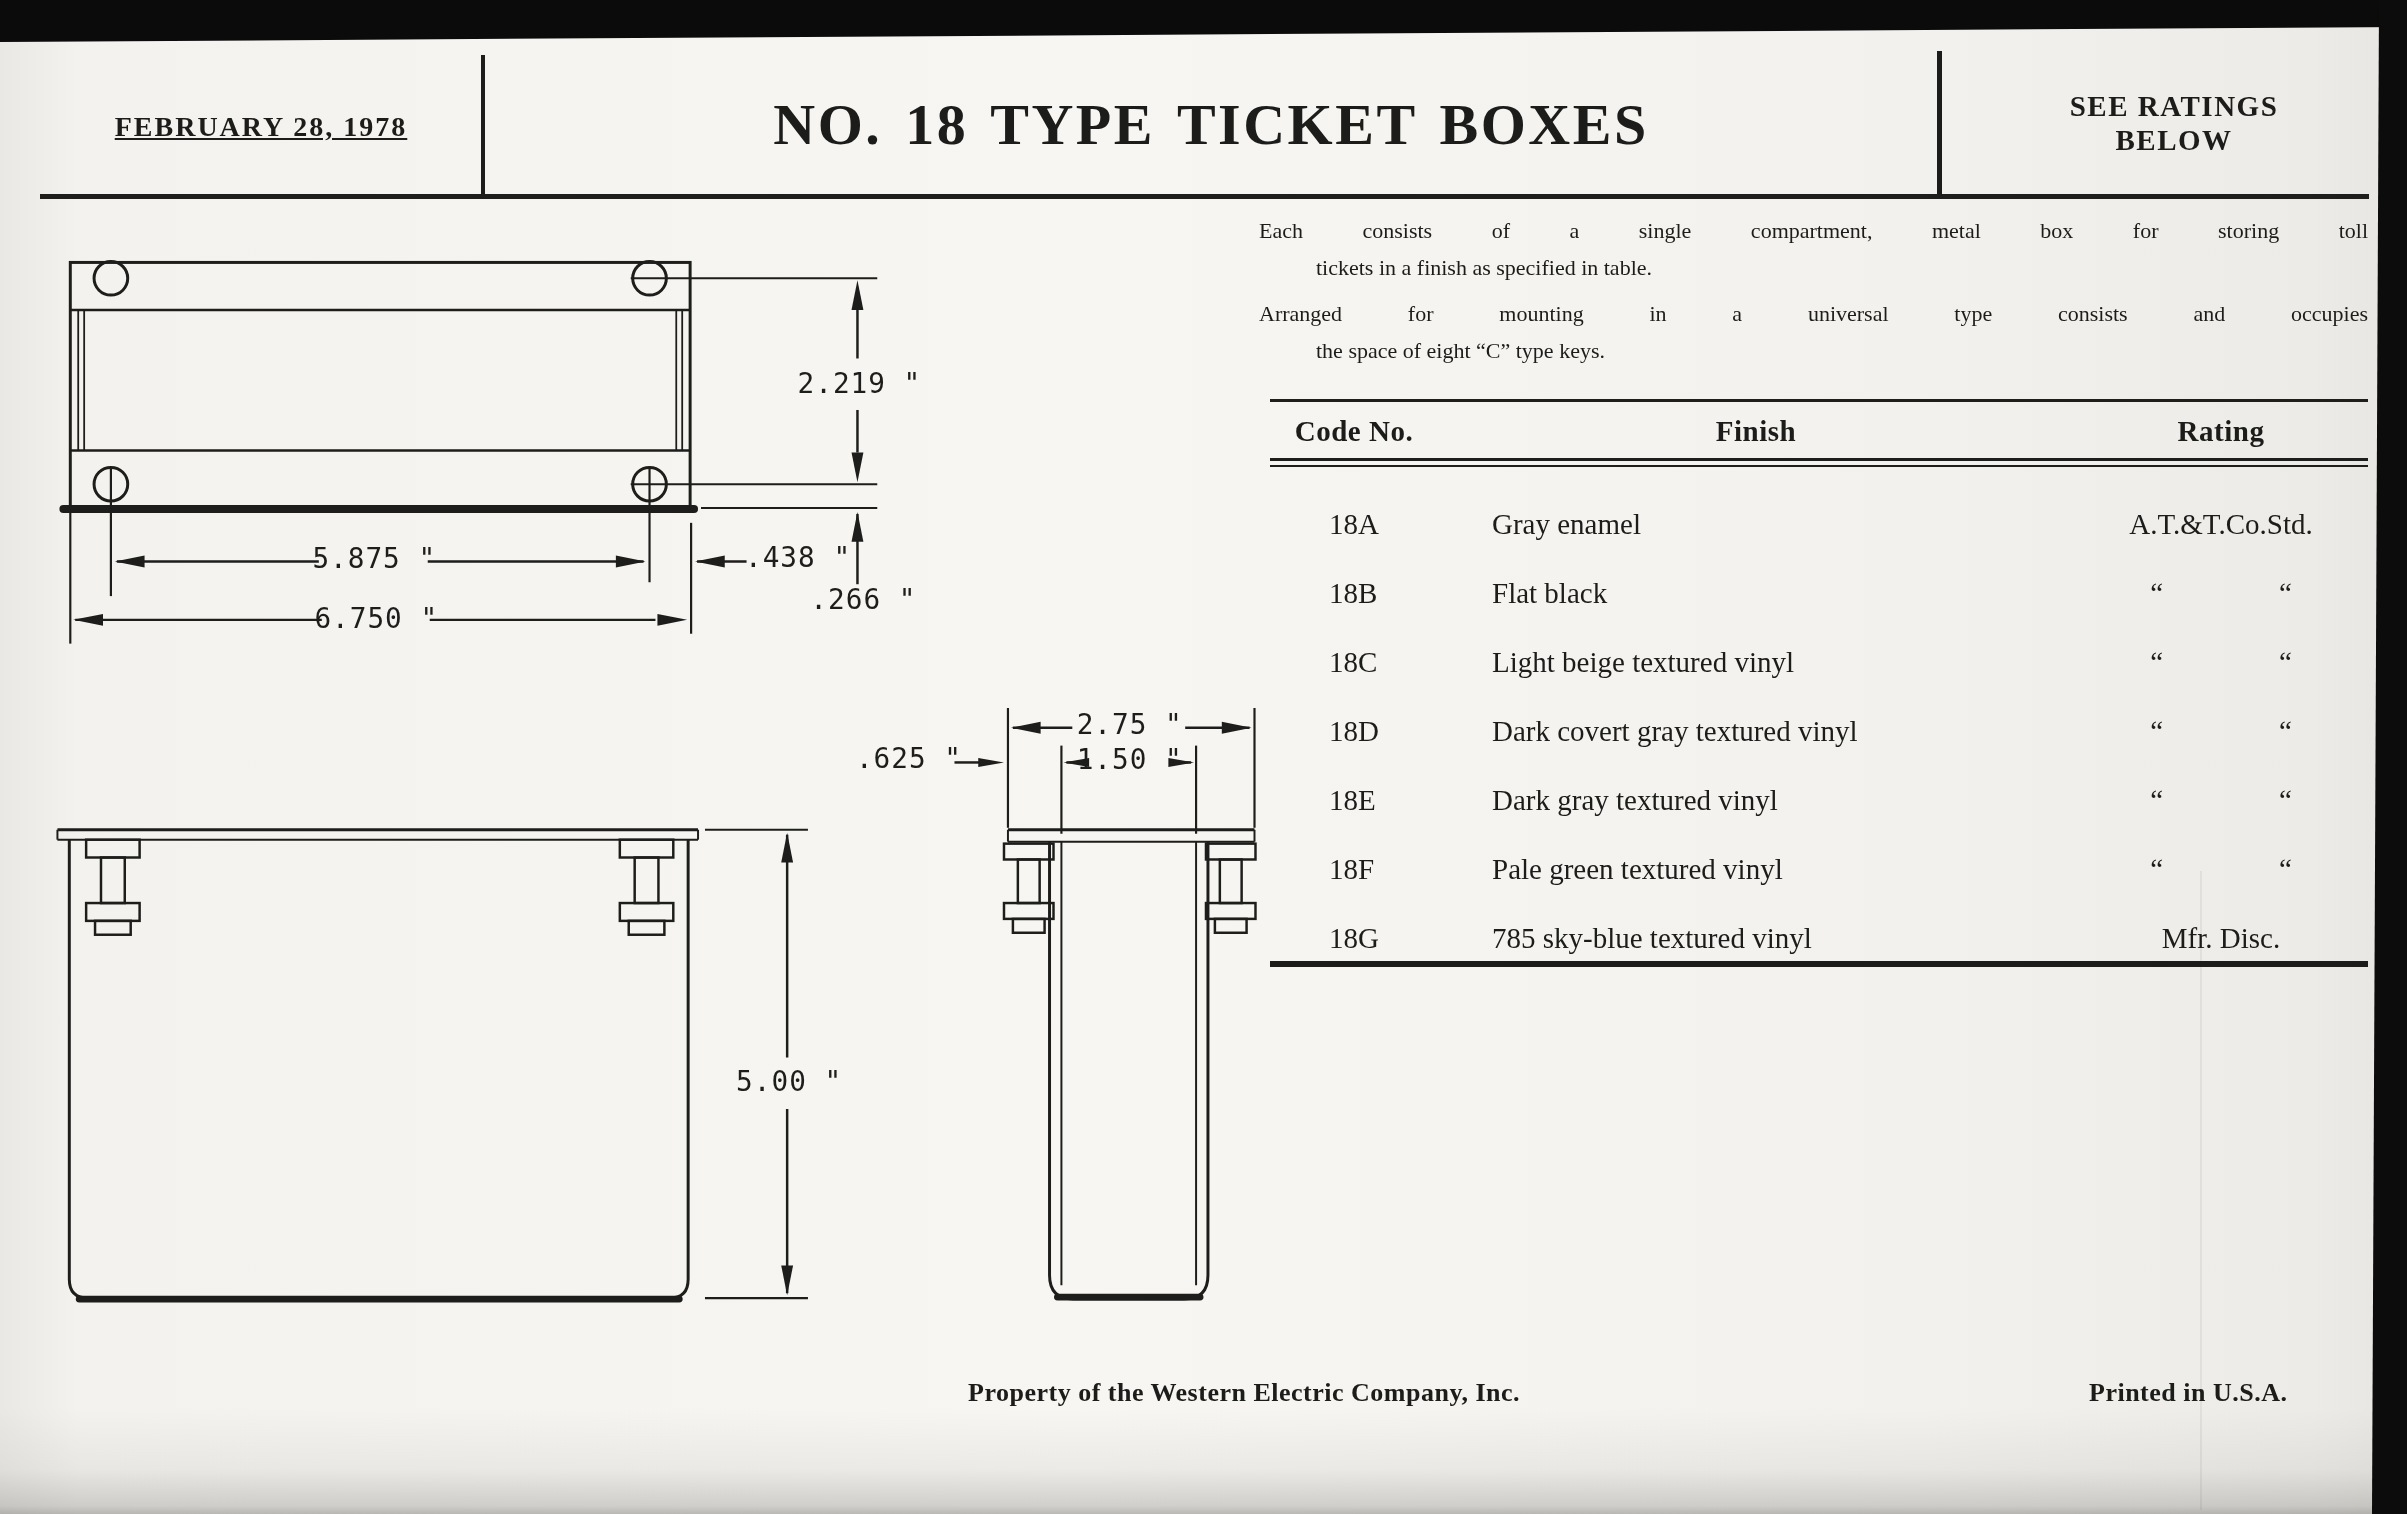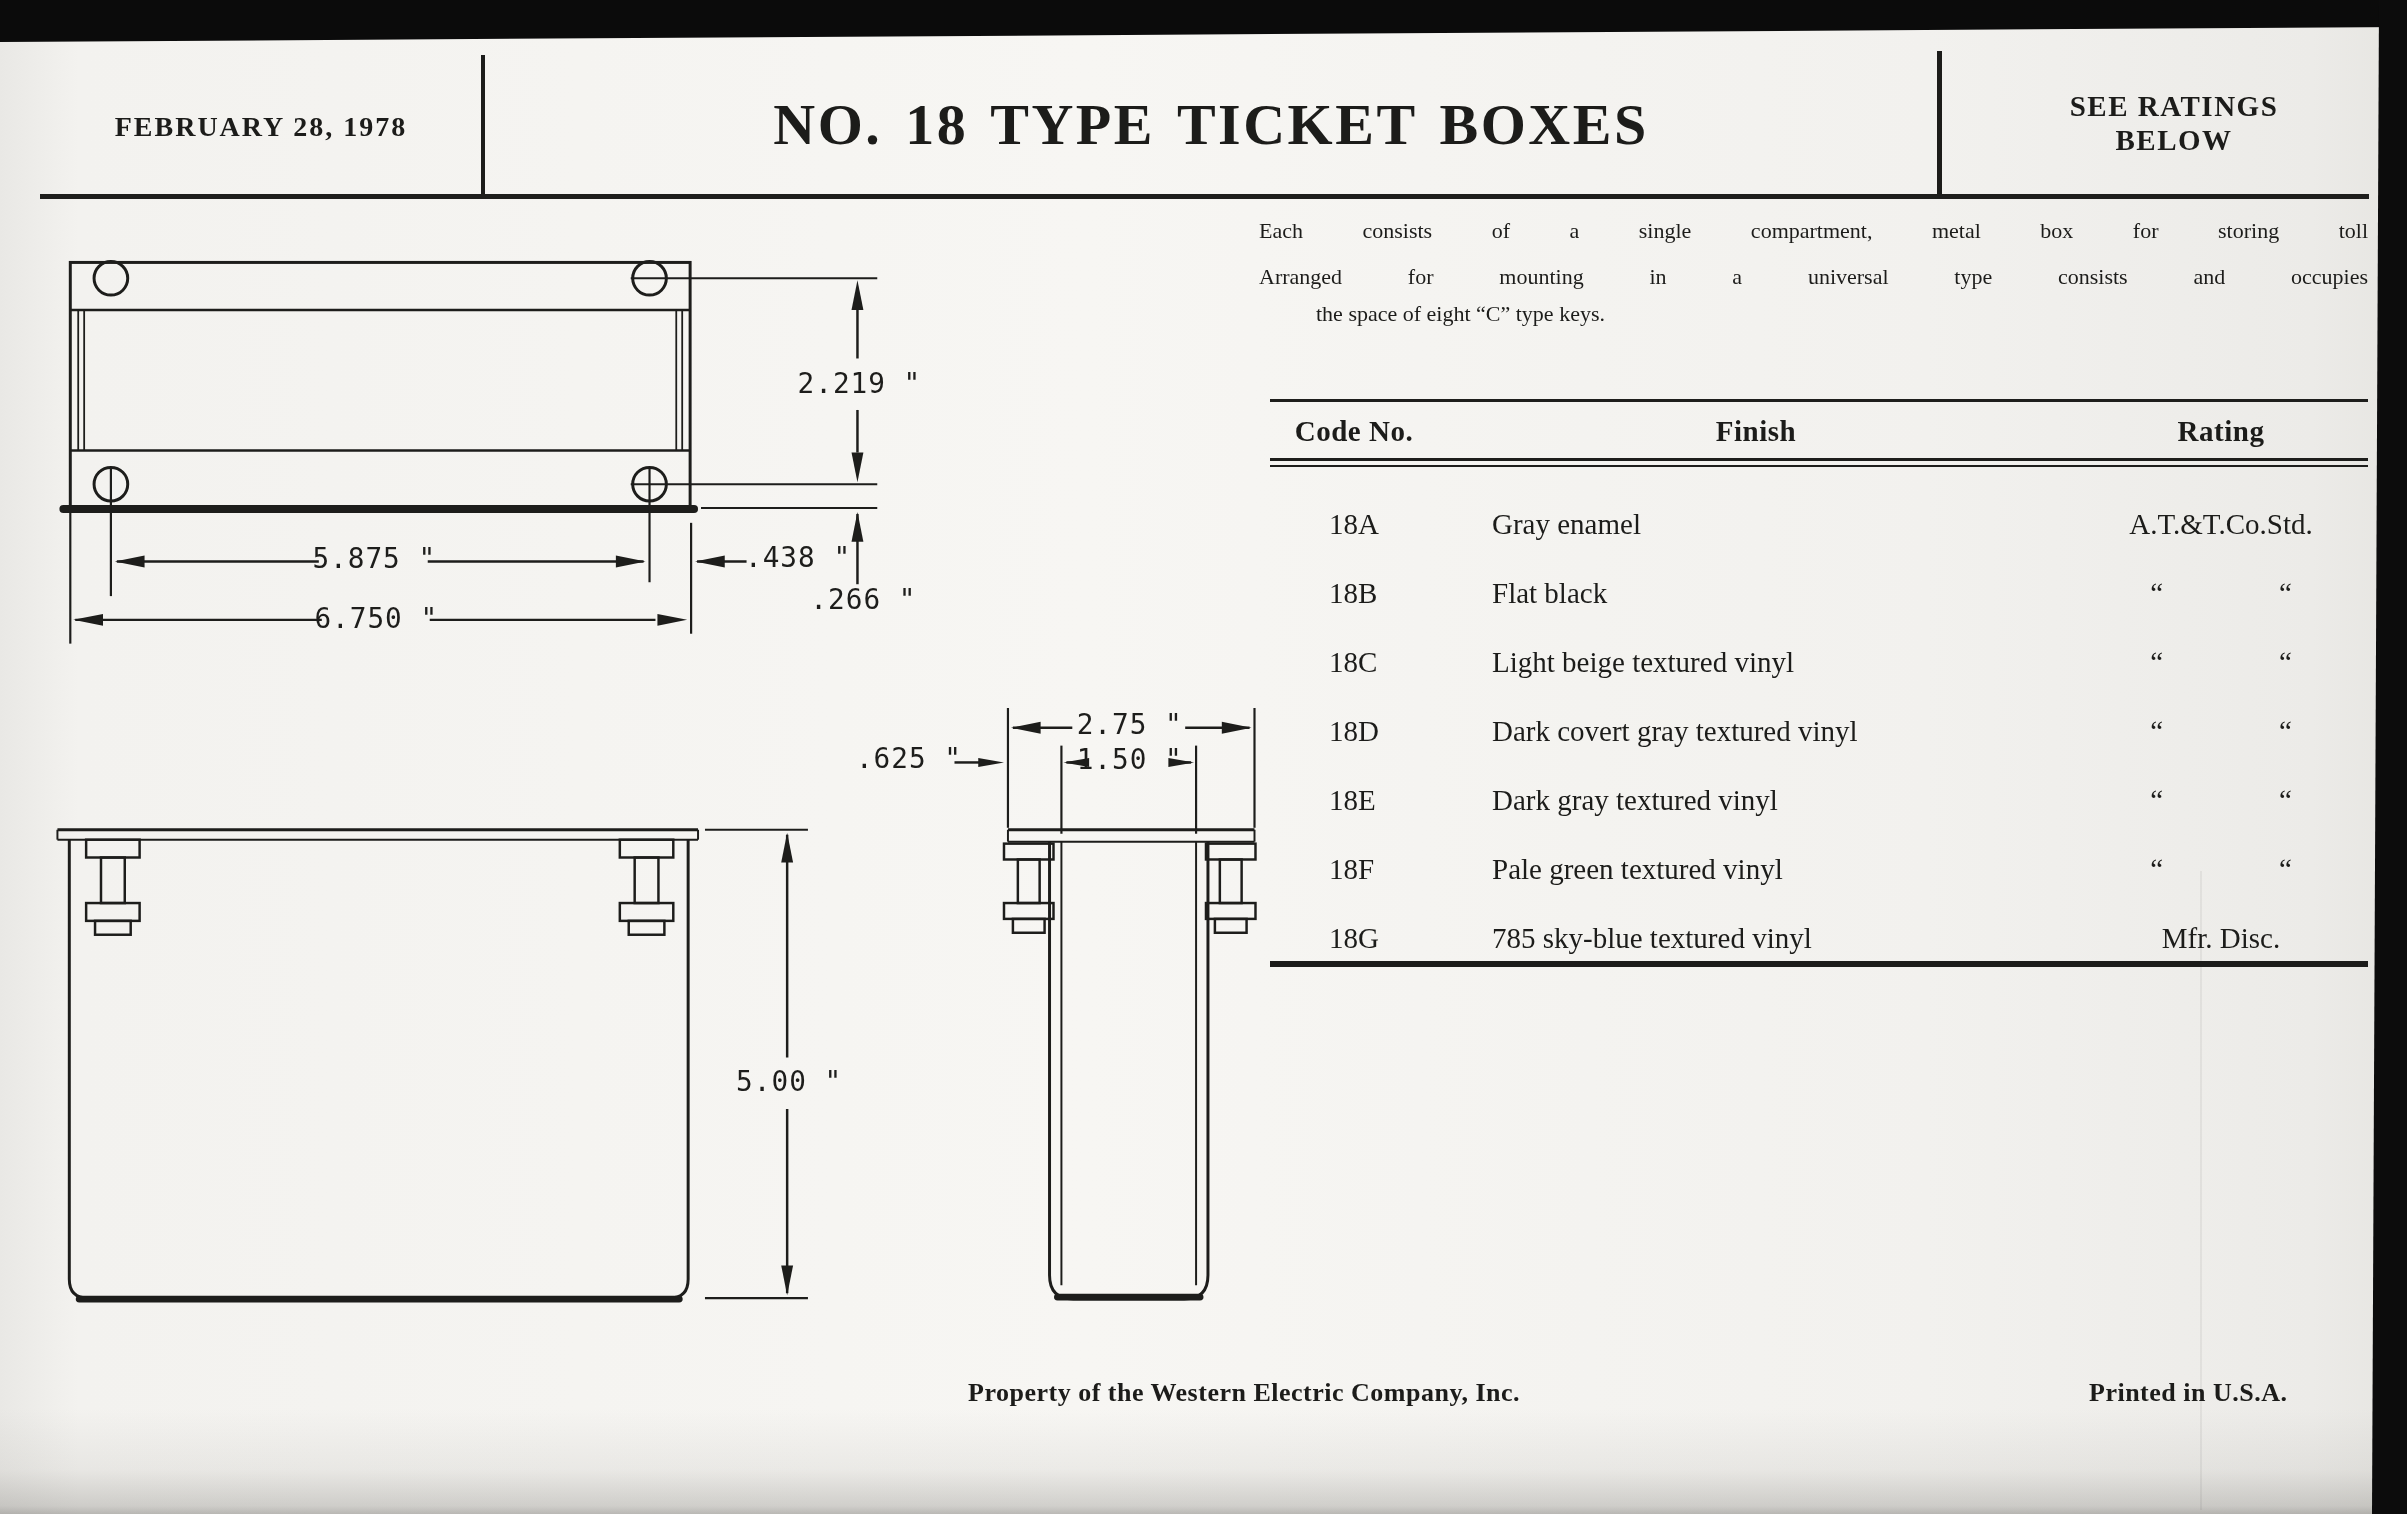--- a/index.html
+++ b/index.html
@@ -15,21 +15,21 @@
   #bar-top{position:absolute;left:0;top:0;width:2408px;height:42px;background:#0b0b0b;
     clip-path:polygon(0 0,2408px 0,2408px 27px,0 42px);}
   #bar-right{position:absolute;top:0;left:2372px;width:36px;height:1515px;background:#0c0c0c;
     clip-path:polygon(7px 0,36px 0,36px 1515px,0 1515px);}
   
   .hdr-divider{position:absolute;background:#1c1c1a;}
   #divider-left{left:481px;top:55px;width:4px;height:140px;}
   #divider-right{left:1937px;top:51px;width:5px;height:144px;}
   #header-rule{position:absolute;left:40px;top:194px;width:2329px;height:5px;background:#1e1e1c;}
   #issue-date{position:absolute;left:40px;top:111px;width:442px;text-align:center;
-    font-size:28px;font-weight:bold;letter-spacing:2px;}
+    font-size:28px;font-weight:bold;letter-spacing:2px;text-decoration:underline;}
   #doc-title{position:absolute;left:485px;top:91px;width:1452px;text-align:center;
     font-size:58px;font-weight:bold;letter-spacing:2.5px;word-spacing:6px;}
   #rating-note{position:absolute;left:1942px;top:89px;width:426px;text-align:center;
     font-size:29px;font-weight:bold;letter-spacing:1.5px;line-height:34px;padding-left:19px;}
   
   #description{position:absolute;left:1259px;top:212px;width:1109px;font-size:22px;line-height:37px;}
   .para{margin:0 0 9px 0;}
   .para .l1{text-align:justify;text-align-last:justify;}
   .para .l2{padding-left:57px;}
   
@@ -71,20 +71,21 @@
     <div>SEE RATINGS</div>
     <div>BELOW</div>
   </div>
   <div id="divider-left" class="hdr-divider"></div>
   <div id="divider-right" class="hdr-divider"></div>
   <div id="header-rule"></div>
 
   <div id="description">
     <div class="para">
       <div class="l1">Each consists of a single compartment, metal box for storing toll</div>
+      <div class="l2">tickets in a finish as specified in table.</div>
     </div>
     <div class="para">
       <div class="l1">Arranged for mounting in a universal type consists and occupies</div>
       <div class="l2">the space of eight “C” type keys.</div>
     </div>
   </div>
 
   <div id="finish-table">
     <div id="table-top-border"></div>
     <div class="thead-row">

